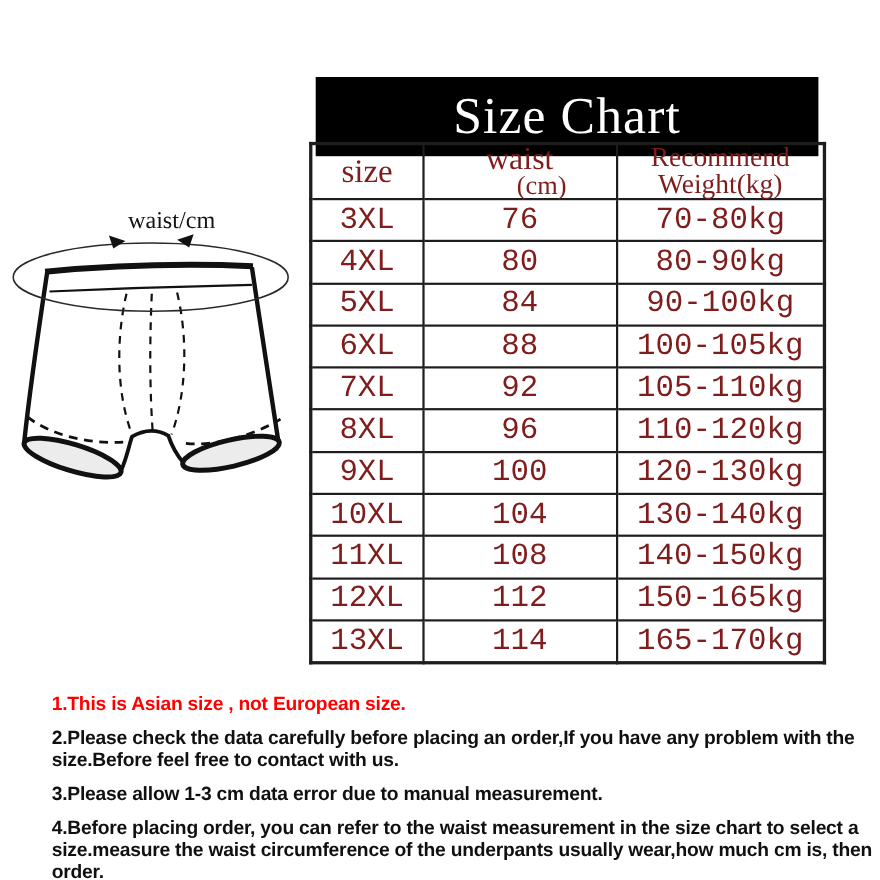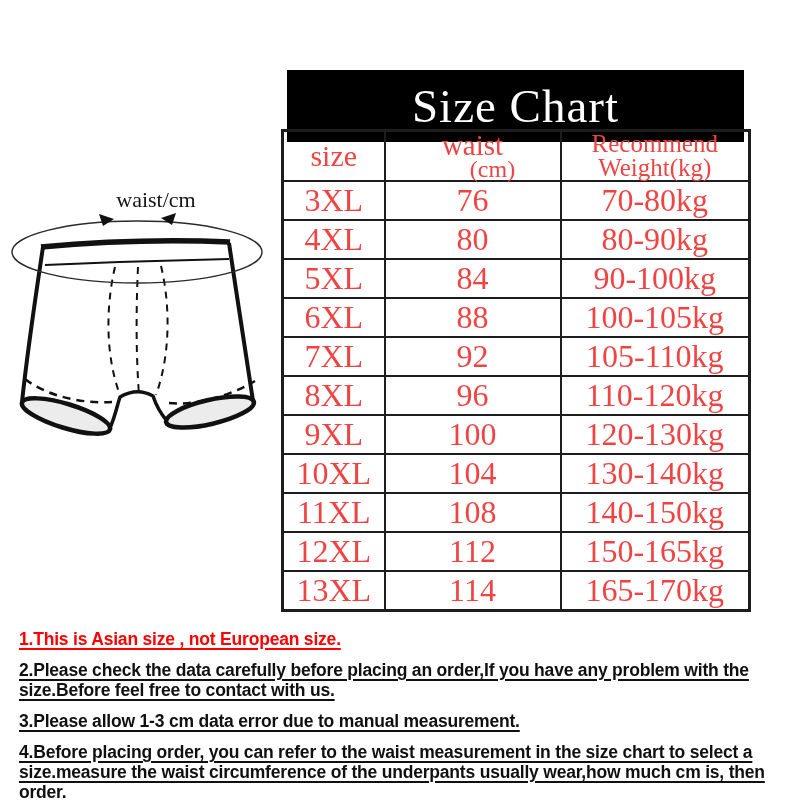--- a/index.html
+++ b/index.html
@@ -19,45 +19,45 @@
     position:absolute;left:281px;top:129px;
     border-collapse:collapse;table-layout:fixed;
     border:3px solid #1d1d1d;
     font-family:"Liberation Serif",serif;
   }
   table.size-table col.c1{width:102px;}
   table.size-table col.c2{width:176px;}
   table.size-table col.c3{width:189px;}
   table.size-table th,table.size-table td{
     border:2px solid #1d1d1d;text-align:center;vertical-align:middle;
-    padding:0;font-weight:normal;color:#ef4444;
+    padding:0;font-weight:normal;color:#7f1d1d;
   }
   table.size-table thead th{height:46px;}
-  table.size-table tbody td{height:36.3px;font-size:32px;}
+  table.size-table tbody td{height:36.3px;font-size:28px;font-family:Liberation Mono, monospace;}
   .th-size{font-size:30px;}
   .th-main{font-size:29px;line-height:26px;}
   .th-sub{font-size:24px;line-height:22px;margin-left:40px;}
   .th-line{font-size:25px;line-height:24px;}
   
   .diagram{position:absolute;left:5px;top:185px;width:270px;height:285px;}
   .diagram-label{
     position:absolute;left:16px;top:2px;width:270px;text-align:center;
     font-size:22px;color:#141414;
   }
   .diagram svg{position:absolute;left:0;top:0;}
   
   .notes{
     position:absolute;left:19px;top:629px;width:776px;
     font-family:"Liberation Sans",sans-serif;font-weight:bold;
     font-size:17.5px;color:#101010;letter-spacing:-0.2px;
   }
   .note{margin-bottom:11px;}
   .note-line{
     line-height:20px;width:fit-content;
-    text-decoration:underline;text-decoration-thickness:2px;text-underline-offset:3px;
+    text-decoration-thickness:2px;text-underline-offset:3px;margin-left:28px;
   }
   .note.red{color:#ff0000;}
 </style>
 </head>
 <body>
 
 <div class="banner">
   <span>Size Chart</span>
 </div>
 

